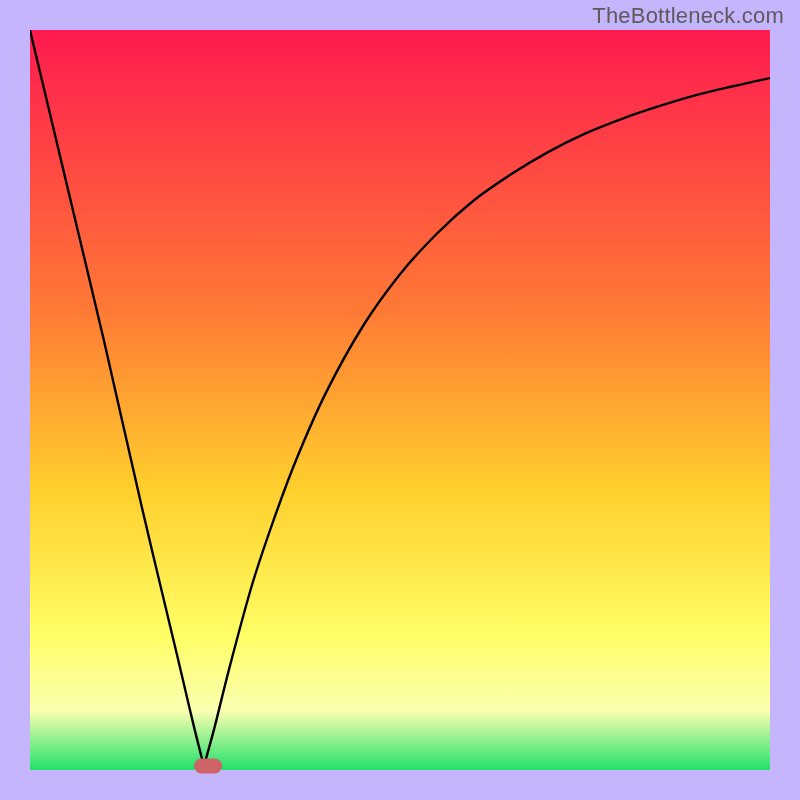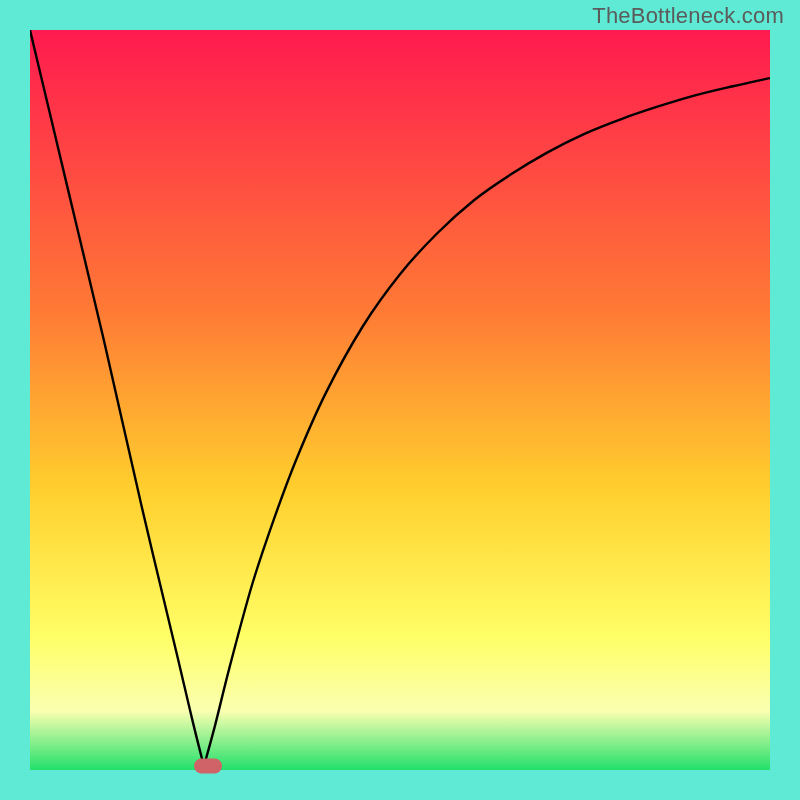--- a/index.html
+++ b/index.html
@@ -9,21 +9,21 @@
     height: 800px;
     overflow: hidden;
     background: #ffffff;
     font-family: Arial, Helvetica, sans-serif;
   }
   .container {
     position: relative;
     width: 800px;
     height: 800px;
     box-sizing: border-box;
-    background: #5eead4;
+    background: #c4b5fd;
   }
   .watermark {
     position: absolute;
     top: 3px;
     right: 16px;
     color: #5b5b5b;
     font-size: 22px;
     font-weight: 500;
     letter-spacing: 0.2px;
     z-index: 10;

